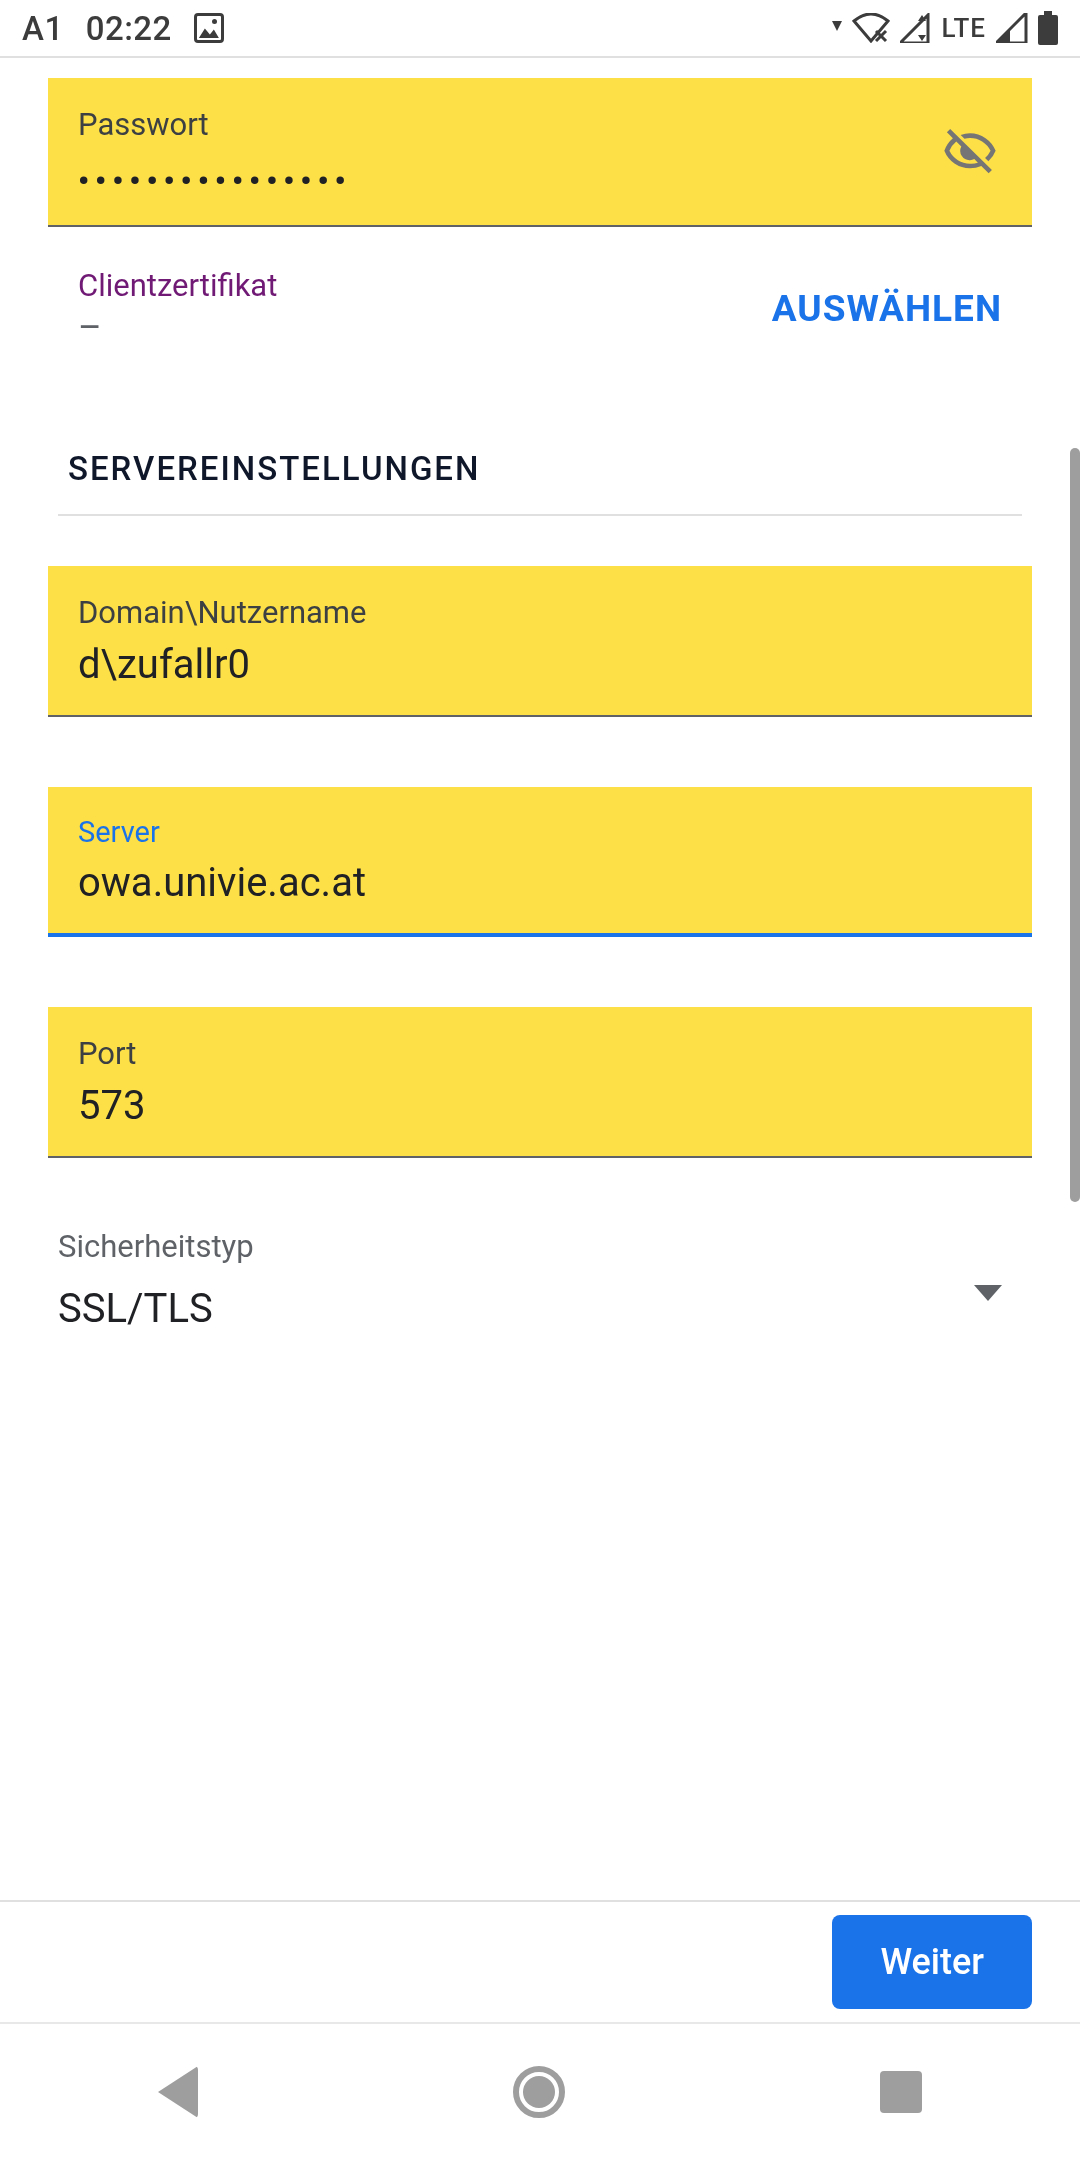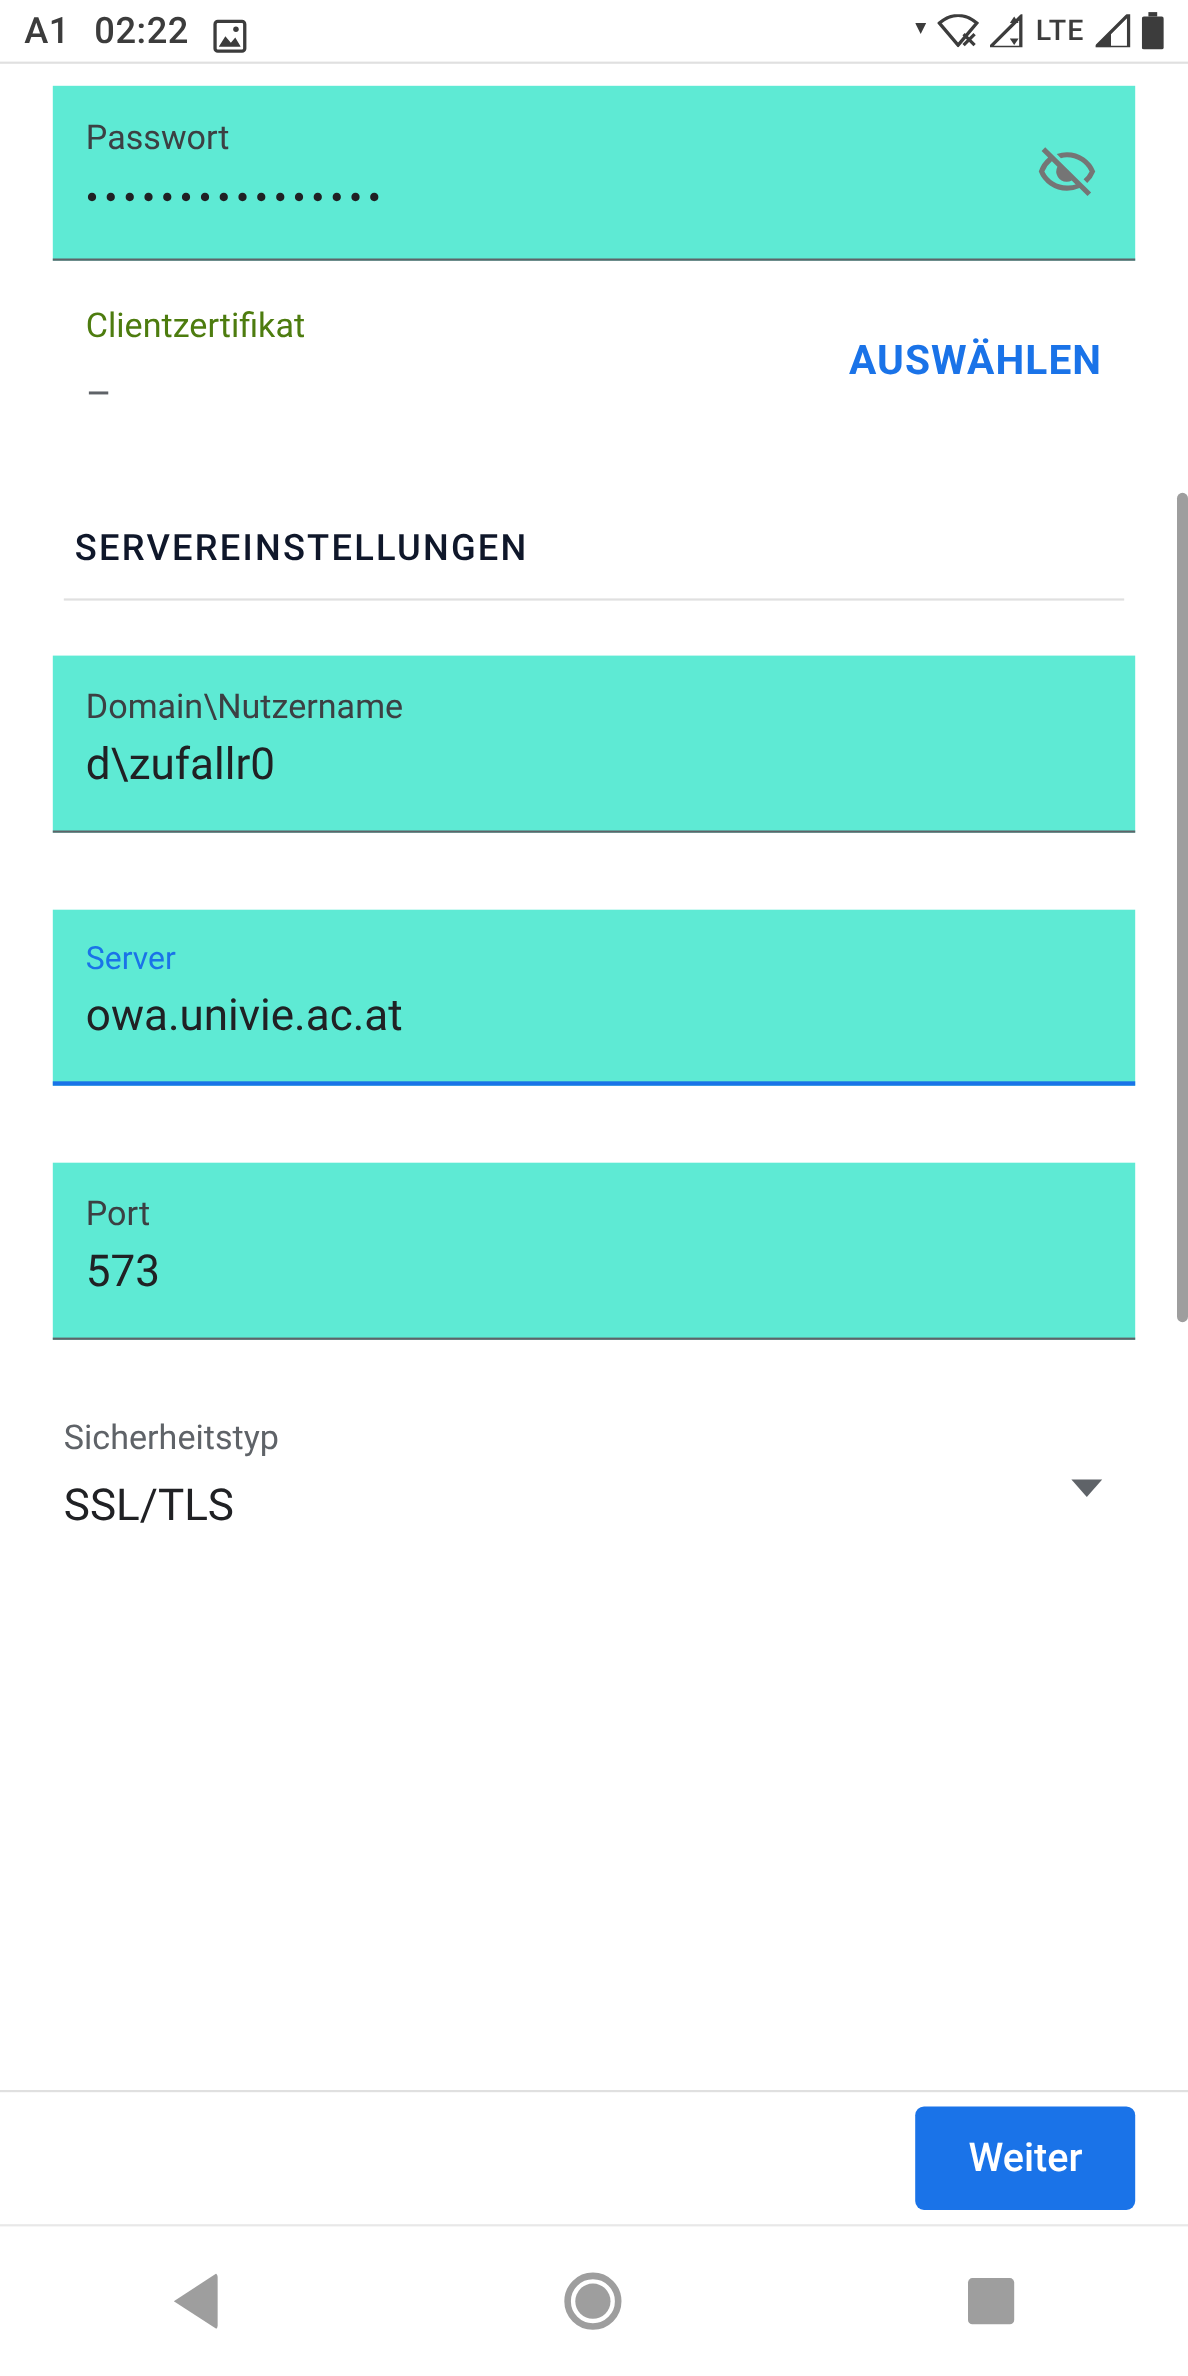--- a/index.html
+++ b/index.html
@@ -1,46 +1,46 @@
 <!DOCTYPE html>
 <html><head>
 <meta charset="utf-8">
 <style>
   * { box-sizing: border-box; margin: 0; padding: 0; }
   html, body { width: 1080px; height: 2160px; font-family: Roboto, "Helvetica Neue", Arial, sans-serif; background: #ffffff; color: #202124; }
   body { display: flex; flex-direction: column; }
 
   
   .status-bar { height: 56px; display: flex; align-items: center; padding: 0 22px; color: #3c3c3c; font-size: 33px; letter-spacing: 0.5px; }
-  .status-left { display: flex; align-items: flex-end; gap: 22px; }
+  .status-left { display: flex; align-items: center; gap: 22px; }
   .status-right { margin-left: auto; display: flex; align-items: center; gap: 10px; }
   .status-carrier { font-weight: 500; }
   .status-time { font-weight: 500; }
   .status-lte { font-size: 26px; font-weight: 500; letter-spacing: 1px; }
   .pic-icon { width: 30px; height: 30px; border: 3px solid #3c3c3c; border-radius: 4px; position: relative; }
   .pic-icon::after { content: ""; position: absolute; bottom: 2px; left: 2px; right: 2px; height: 12px; background: #3c3c3c; clip-path: polygon(0 100%, 30% 20%, 55% 70%, 75% 30%, 100% 100%); }
   .pic-icon::before { content:""; position:absolute; top:3px; right:4px; width:5px; height:5px; background:#3c3c3c; border-radius:50%; }
 
   .divider { height: 2px; background: #e0e0e0; }
 
   
   .content { flex: 1; overflow: hidden; position: relative; padding: 20px 48px 0 48px; }
 
-  .field { background: #5eead4; border-bottom: 2px solid #5f6368; padding: 28px 30px 36px 30px; position: relative; }
+  .field { background: #fde047; border-bottom: 2px solid #5f6368; padding: 28px 30px 26px 30px; position: relative; }
   .field.active { border-bottom: 4px solid #1a73e8; }
   .field-label { font-size: 31px; color: #3c4043; margin-bottom: 10px; }
   .field-label.active { color: #1a73e8; font-size: 29px; }
   .field-value { font-size: 40px; color: #202124; line-height: 1.2; }
   .password-dots { font-size: 30px; letter-spacing: 6px; font-weight: 900; padding-top: 10px; }
 
   .eye-icon { position: absolute; right: 30px; top: 50%; transform: translateY(-50%); width: 64px; height: 64px; display:flex; align-items:center; justify-content:center; }
 
   .cert-row { display: flex; align-items: center; padding: 40px 30px 40px 30px; }
   .cert-left { flex: 1; }
-  .cert-label { font-size: 31px; color: #4d7c0f; margin-bottom: 23px; }
+  .cert-label { font-size: 31px; color: #701a75; margin-bottom: 3px; }
   .cert-value { font-size: 36px; color: #5f6368; }
   .cert-button { color: #1a73e8; font-size: 37px; font-weight: 700; letter-spacing: 1px; }
 
   .section-header { font-size: 33px; letter-spacing: 2px; color: #0f172a; padding: 60px 10px 26px 10px; border-bottom: 2px solid #e0e0e0; margin: 0 10px 50px 10px; font-weight: 500; }
 
   .gap { height: 70px; }
   .gap-small { height: 50px; }
 
   .select-row { padding: 20px 10px 0 10px; }
   .select-label { font-size: 31px; color: #5f6368; margin-bottom: 20px; }

